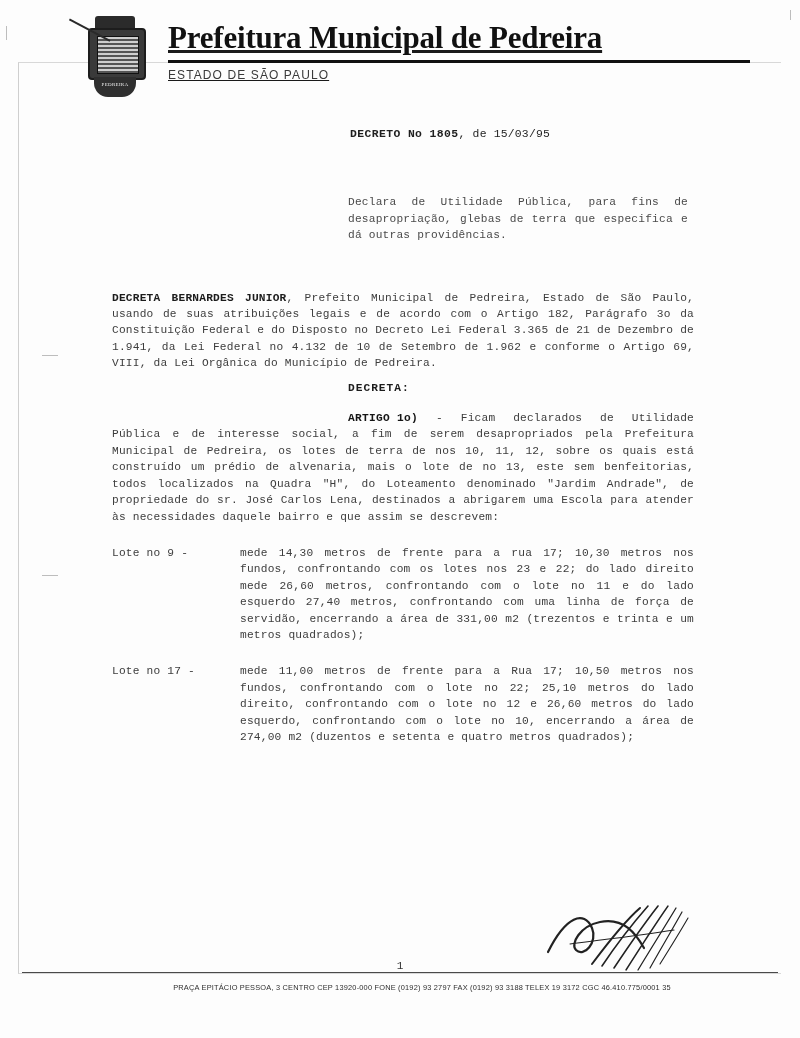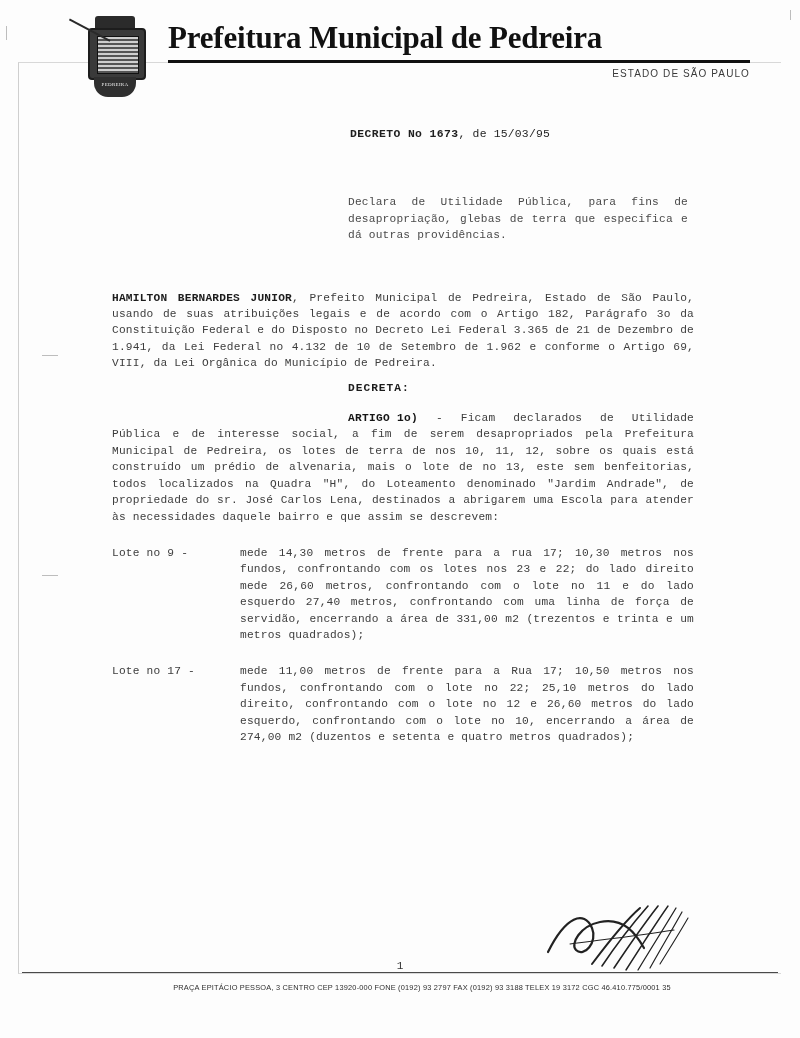--- a/index.html
+++ b/index.html
@@ -104,40 +104,41 @@
     letter-spacing: .3px;
     color: #f1f1f1;
     font-family: "Liberation Serif", serif;
   }
 
   .title-block {
     position: absolute;
     left: 168px;
     top: 12px;
     width: 620px;
+    text-decoration: underline;
   }
   .title-main {
     font-family: "Liberation Serif", serif;
     font-weight: bold;
     font-size: 31px;
     letter-spacing: -0.2px;
     color: #111;
     white-space: nowrap;
   }
   .title-rule {
     margin-top: 4px;
     width: 582px;
     height: 3px;
     background: #111;
   }
   .title-sub {
     margin-top: 5px;
     width: 582px;
-    text-align: right;
-    font-size: 10px;
+    text-align: left;
+    font-size: 12px;
     letter-spacing: 1.1px;
     color: #3a3a3a;
     font-family: "Liberation Sans", sans-serif;
   }
   .pen-stroke {
     position: absolute;
     left: 62px;
     top: 20px;
     width: 46px;
     height: 20px;
@@ -303,27 +304,27 @@
     <div class="title-block">
       <div class="title-main">Prefeitura Municipal de Pedreira</div>
       <div class="title-rule"></div>
       <div class="title-sub">ESTADO DE SÃO PAULO</div>
     </div>
   </div>
 
   <div class="doc">
 
     <div class="decreto-line">
-      <b>DECRETO No 1673</b><span>, de 15/03/95</span>
+      <b>DECRETO No 1805</b><span>, de 15/03/95</span>
     </div>
 
     <div class="ementa">Declara de Utilidade Pública, para fins de desapropriação, glebas de terra que especifica e dá outras providências.</div>
 
     <div class="para">
-      <b>HAMILTON BERNARDES JUNIOR</b><span>, Prefeito Municipal de Pedreira, Estado de São Paulo, usando de suas atribuições legais e de acordo com o Artigo 182, Parágrafo 3o da Constituição Federal e do Disposto no Decreto Lei Federal 3.365 de 21 de Dezembro de 1.941, da Lei Federal no 4.132 de 10 de Setembro de 1.962 e conforme o Artigo 69, VIII, da Lei Orgânica do Município de Pedreira.</span>
+      <b>DECRETA BERNARDES JUNIOR</b><span>, Prefeito Municipal de Pedreira, Estado de São Paulo, usando de suas atribuições legais e de acordo com o Artigo 182, Parágrafo 3o da Constituição Federal e do Disposto no Decreto Lei Federal 3.365 de 21 de Dezembro de 1.941, da Lei Federal no 4.132 de 10 de Setembro de 1.962 e conforme o Artigo 69, VIII, da Lei Orgânica do Município de Pedreira.</span>
     </div>
 
     <div class="decreta">DECRETA:</div>
 
     <div class="artigo">
       <span class="lead">ARTIGO 1o)</span><span> - Ficam declarados de Utilidade Pública e de interesse social, a fim de serem desapropriados pela Prefeitura Municipal de Pedreira, os lotes de terra de nos 10, 11, 12, sobre os quais está construído um prédio de alvenaria, mais o lote de no 13, este sem benfeitorias, todos localizados na Quadra "H", do Loteamento denominado "Jardim Andrade", de propriedade do sr. José Carlos Lena, destinados a abrigarem uma Escola para atender às necessidades daquele bairro e que assim se descrevem:</span>
     </div>
 
     <div class="lote">
       <div class="lote-label">Lote no 9 -</div>

